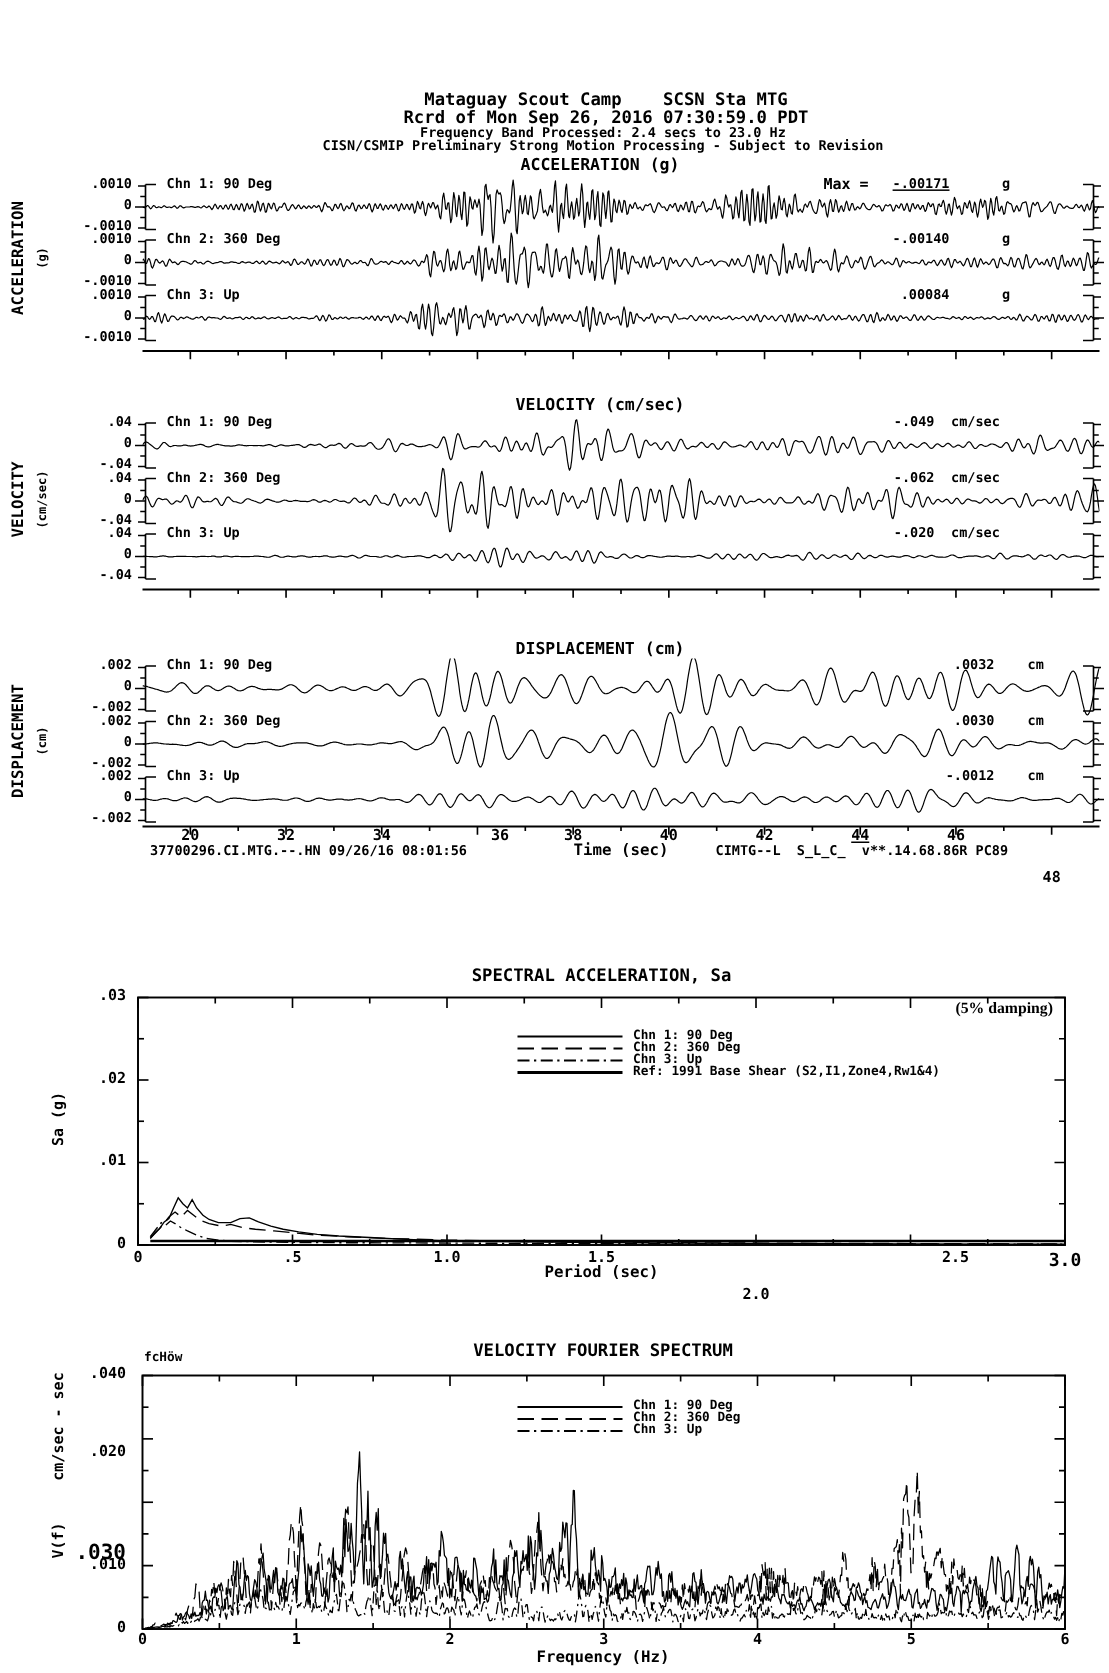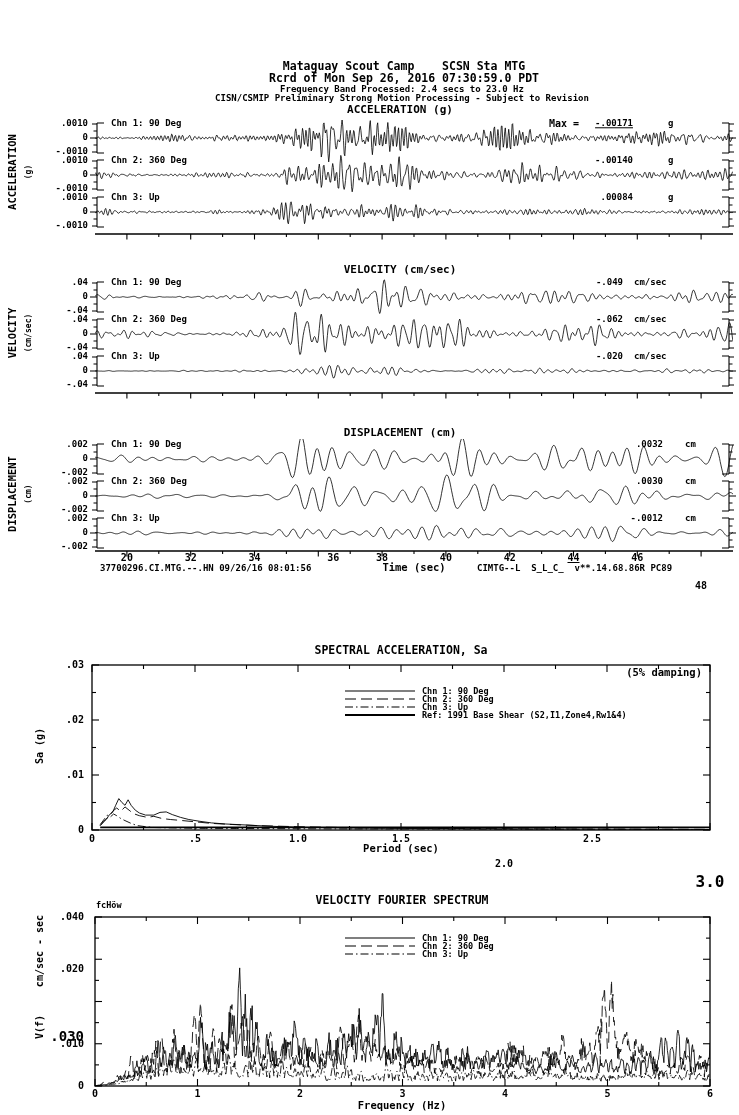--- a/index.html
+++ b/index.html
@@ -1,21 +1,21 @@
 <!DOCTYPE html>
 <html><head>
 <meta charset="utf-8">
 <style>
   html,body{margin:0;padding:0;background:#fff;}
   .page{position:relative;width:739px;height:1115px;background:#fff;color:#000;
         font-family:"DejaVu Sans Mono",monospace;overflow:hidden;}
   .t{position:absolute;white-space:pre;font-weight:bold;line-height:1.05;}
   .a-c{transform:translateX(-50%);}
   .a-r{transform:translate(-100%,-50%);}
-  .a-rt{transform:translateX(-100%);}
+  .a-rt{transform:translateX(-100%);font-family:Liberation Serif, serif;}
   .a-l{transform:translate(0,-50%);}
   .rot{transform:translate(-50%,-50%) rotate(-90deg);}
   svg{position:absolute;left:0;top:0;}
 </style>
 </head>
 <body>
 
 <div class="page" id="page">
   <svg id="cv" width="739" height="1115" viewBox="0 0 739 1115">
       <defs>
@@ -332,22 +332,22 @@
     <span class="t a-c" style="left: 701.1px; top: 553px; font-size: 10px; margin-top: 28px;">48</span>
     <span class="t a-r" style="left: 84px; top: 830px; font-size: 10px;">0</span>
     <span class="t a-r" style="left: 84px; top: 775px; font-size: 10px;">.01</span>
     <span class="t a-r" style="left: 84px; top: 720px; font-size: 10px;">.02</span>
     <span class="t a-r" style="left: 84px; top: 665px; font-size: 10px;">.03</span>
     <span class="t a-c" style="left: 92px; top: 834px; font-size: 10px;">0</span>
     <span class="t a-c" style="left: 195px; top: 834px; font-size: 10px;">.5</span>
     <span class="t a-c" style="left: 298px; top: 834px; font-size: 10px;">1.0</span>
     <span class="t a-c" style="left: 401px; top: 834px; font-size: 10px;">1.5</span>
     <span class="t a-c" style="left: 504px; top: 834px; font-size: 10px; margin-top: 25px;">2.0</span>
-    <span class="t a-c" style="left: 592px; top: 834px; font-size: 10px;">2.5</span>
-    <span class="t a-c" style="left: 710px; top: 834px; font-size: 16px; margin-top: 40px;">3.0</span>
+    <span class="t a-c" style="left: 637px; top: 834px; font-size: 10px;">2.5</span>
+    <span class="t a-c" style="left: 710px; top: 834px; font-size: 12px;">3.0</span>
     <span class="t a-l" style="left: 422px; top: 691px; font-size: 8.5px;">Chn 1: 90 Deg</span>
     <span class="t a-l" style="left: 422px; top: 699px; font-size: 8.5px;">Chn 2: 360 Deg</span>
     <span class="t a-l" style="left: 422px; top: 707px; font-size: 8.5px;">Chn 3: Up</span>
     <span class="t a-l" style="left: 422px; top: 715px; font-size: 8.5px;">Ref: 1991 Base Shear (S2,I1,Zone4,Rw1&amp;4)</span>
     <span class="t a-r" style="left: 84px; top: 1086px; font-size: 10px;">0</span>
     <span class="t a-r" style="left: 84px; top: 1043.75px; font-size: 10px; text-align: right;">.010</span>
     <span class="t a-r" style="left: 84px; top: 969px; font-size: 10px;">.020</span>
     <span class="t a-r" style="left: 84px; top: 1012px; font-size: 14px; margin-top: 24px;">.030</span>
     <span class="t a-r" style="left: 84px; top: 917px; font-size: 10px;">.040</span>
     <span class="t a-c" style="left: 95px; top: 1089px; font-size: 10px;">0</span>

